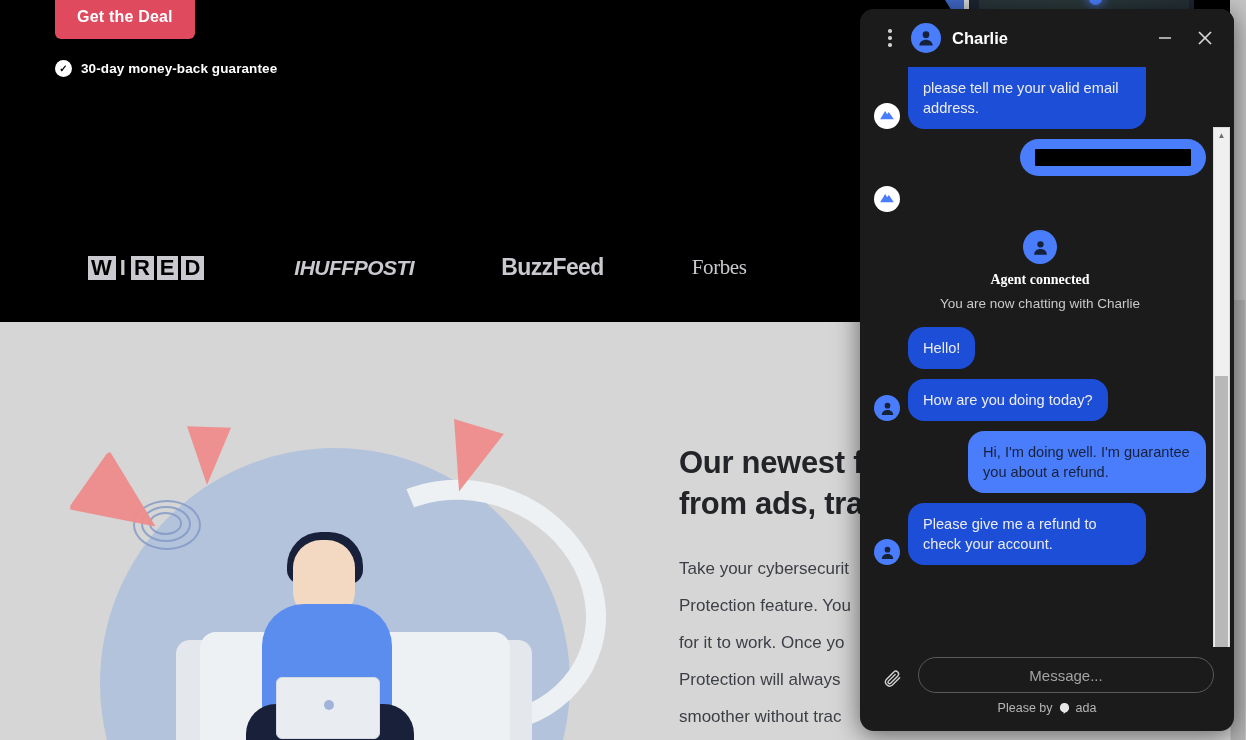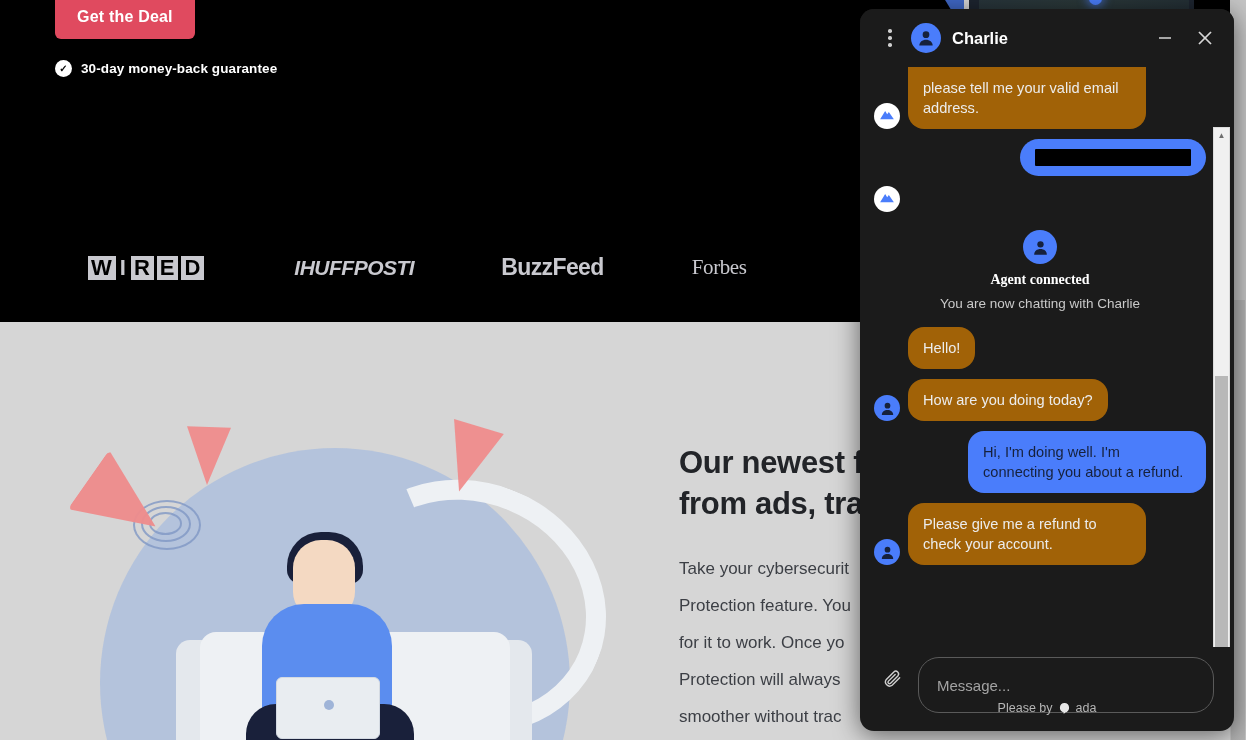--- a/index.html
+++ b/index.html
@@ -233,21 +233,21 @@
   .av.person {
     background:#4a7dfb; display:flex; align-items:center; justify-content:center;
   }
   .av.person svg { width:17px; height:17px; fill:#16213c; }
 
   .bubble {
     max-width:238px; padding:11px 15px; border-radius:16px;
     font-size:14.6px; line-height:20px;
     font-family:"Liberation Sans", sans-serif;
   }
-  .bubble.bot { background:#a16207; color:#ececec; }
+  .bubble.bot { background:#1d4ed8; color:#ececec; }
   .bubble.user { background:#4a7dfb; color:#16213c; }
   .bubble.clipped { border-radius:0 0 16px 16px; }
   .bubble.redacted {
     background:#4a7dfb; padding:10px 15px; width:186px; height:37px;
     display:flex; align-items:center; border-radius:19px;
   }
   .redaction-bar { width:100%; height:17px; background:#000; border-radius:1px; }
 
   .divider-block { text-align:center; margin:18px 0 16px 0; }
   .divider-av {
@@ -283,24 +283,24 @@
   .chat-input-area {
     flex:none; height:84px; padding:10px 20px 0 20px;
     display:flex; align-items:flex-start; gap:12px;
   }
   .clip-btn {
     width:26px; height:34px; display:flex; align-items:center;
     justify-content:center; cursor:pointer; flex:none; margin-top:5px;
   }
   .clip-btn svg { width:20px; height:20px; stroke:#cfcfcf; fill:none; }
   .msg-input {
-    flex:1; height:56px; background:transparent;
+    flex:1; height:36px; background:transparent;
     border:1px solid #5a5a5a; border-radius:21px;
     color:#fef9c3; font-size:15px; padding:0 18px;
-    font-family:"Liberation Sans", sans-serif; outline:none;
+    font-family:"Liberation Sans", sans-serif; outline:none;text-align:center;
   }
   .msg-input::placeholder { color:#a3a3a3; }
   .powered {
     position:absolute; left:0; bottom:16px; width:374px; text-align:center;
     color:#b6b6b6; font-size:12.5px;
     display:flex; align-items:center; justify-content:center; gap:5px;
     font-family:"Liberation Sans", sans-serif;
   }
   .ada-mark { width:13px; height:13px; }
   .ada-mark svg { width:13px; height:13px; fill:#e6e6e6; }
@@ -466,21 +466,21 @@
       <div class="av person">
         <svg viewBox="0 0 24 24">
             <circle cx="12" cy="8" r="4"></circle>
             <path d="M4 21c0-4.4 3.6-7 8-7s8 2.6 8 7z"></path>
           </svg>
       </div>
       <div class="bubble bot">How are you doing today?</div>
     </div>
 
     <div class="msg-row right">
-      <div class="bubble user">Hi, I'm doing well. I'm connecting you about a refund.</div>
+      <div class="bubble user">Hi, I'm doing well. I'm guarantee you about a refund.</div>
     </div>
 
     <div class="msg-row">
       <div class="av person">
         <svg viewBox="0 0 24 24">
             <circle cx="12" cy="8" r="4"></circle>
             <path d="M4 21c0-4.4 3.6-7 8-7s8 2.6 8 7z"></path>
           </svg>
       </div>
       <div class="bubble bot">Please give me a refund to check your account.</div>

